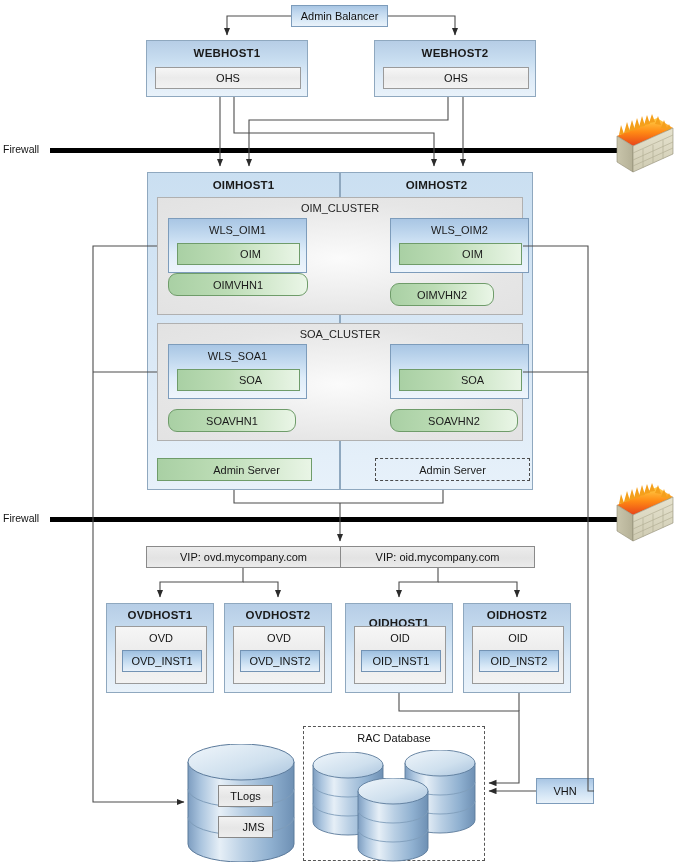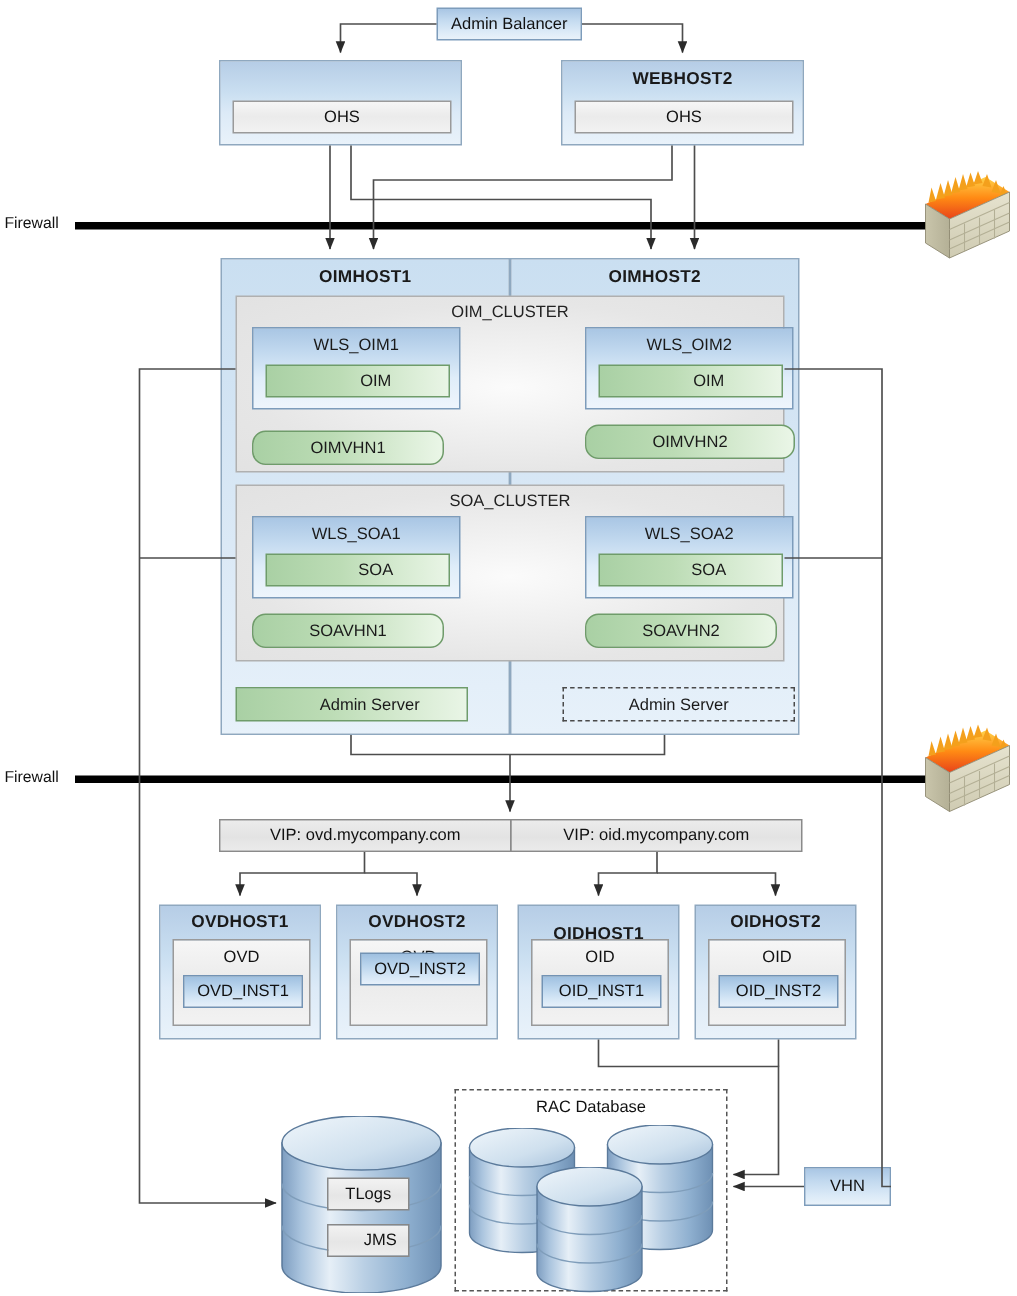--- a/index.html
+++ b/index.html
@@ -101,20 +101,23 @@
 </head>
 <body>
 
 <div id="stage">
 
   <div class="abs lbbox ctr" style="left:291px;top:5px;width:97px;height:22px;">
     <span>Admin Balancer</span>
   </div>
 
   <div class="abs hostbox" style="left:146px;top:40px;width:162px;height:57px;">
+    <div class="ctr" style="height:23px;">
+        <span class="hosttitle">WEBHOST1</span>
+      </div>
     <div class="whitebox ctr abs" style="left:8px;top:26px;width:146px;height:22px;">
       <span>OHS</span>
     </div>
   </div>
 
   <div class="abs hostbox" style="left:374px;top:40px;width:162px;height:57px;">
     <div class="ctr" style="height:23px;">
         <span class="hosttitle">WEBHOST2</span>
       </div>
     <div class="whitebox ctr abs" style="left:8px;top:26px;width:146px;height:22px;">
@@ -197,44 +200,41 @@
   </div>
 
   <div class="abs wlsbox" style="left:390px;top:218px;width:139px;height:55px;">
     <div class="ctr" style="height:22px;">
       <span class="wlslabel">WLS_OIM2</span>
       </div>
     <div class="abs greenbox ctr" style="left:8px;top:24px;width:123px;height:22px;">
       <span>OIM</span>
     </div>
   </div>
-  <div class="abs greenpill ctr" style="left:168px;top:287px;width:128px;height:23px;">
+  <div class="abs greenpill ctr" style="left:168px;top:273px;width:140px;height:23px;">
     <span>OIMVHN1</span>
   </div>
-  <div class="abs greenpill ctr" style="left:390px;top:283px;width:140px;height:23px;">
+  <div class="abs greenpill ctr" style="left:390px;top:283px;width:104px;height:23px;">
     <span>OIMVHN2</span>
   </div>
 
   <div class="abs clusterpanel" style="left:157px;top:323px;width:366px;height:118px;">
     <div class="ctr" style="height:20px;">
       <span class="clusterlabel">SOA_CLUSTER</span>
     </div>
   </div>
   <div class="abs wlsbox" style="left:168px;top:344px;width:139px;height:55px;">
     <div class="ctr" style="height:22px;">
       <span class="wlslabel">WLS_SOA1</span>
       </div>
     <div class="abs greenbox ctr" style="left:8px;top:24px;width:123px;height:22px;">
       <span>SOA</span>
     </div>
   </div>
   <div class="abs wlsbox" style="left:390px;top:344px;width:139px;height:55px;">
-    <div class="ctr" style="height:22px;">
-      <span class="wlslabel">WLS_SOA2</span>
-      </div>
     <div class="abs greenbox ctr" style="left:8px;top:24px;width:123px;height:22px;">
       <span>SOA</span>
     </div>
   </div>
   <div class="abs greenpill ctr" style="left:168px;top:409px;width:128px;height:23px;">
     <span>SOAVHN1</span>
   </div>
   <div class="abs greenpill ctr" style="left:390px;top:409px;width:128px;height:23px;">
     <span>SOAVHN2</span>
   </div>
@@ -298,21 +298,21 @@
   </div>
 
   <div class="abs hostbox" style="left:224px;top:603px;width:108px;height:90px;">
     <div class="ctr" style="height:21px;">
       <span class="hosttitle">OVDHOST2</span>
       </div>
     <div class="abs whitebox" style="left:8px;top:22px;width:92px;height:58px;">
       <div class="ctr" style="height:22px;">
         <span>OVD</span>
         </div>
-      <div class="abs instbox ctr" style="left:6px;top:8px;width:80px;height:22px;">
+      <div class="abs instbox ctr" style="left:6px;top:23px;width:80px;height:22px;">
         <span>OVD_INST2</span>
       </div>
     </div>
   </div>
 
   <div class="abs hostbox" style="left:345px;top:603px;width:108px;height:90px;">
     <div class="ctr" style="height:37px;">
       <span class="hosttitle">OIDHOST1</span>
       </div>
     <div class="abs whitebox" style="left:8px;top:22px;width:92px;height:58px;">

